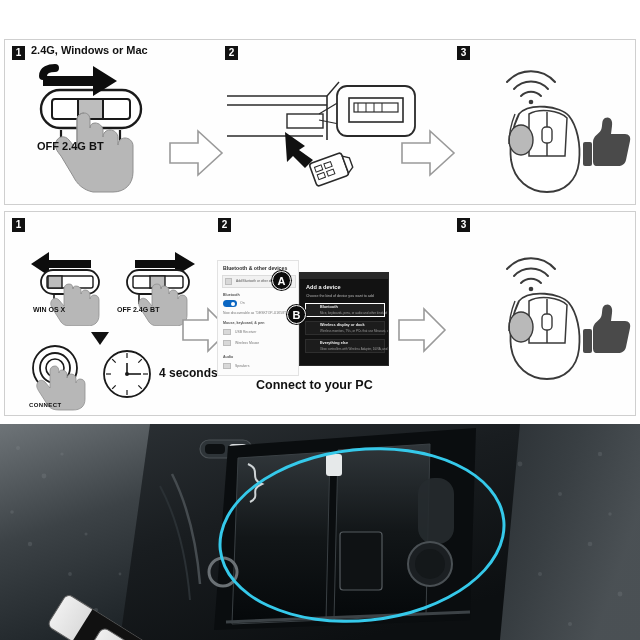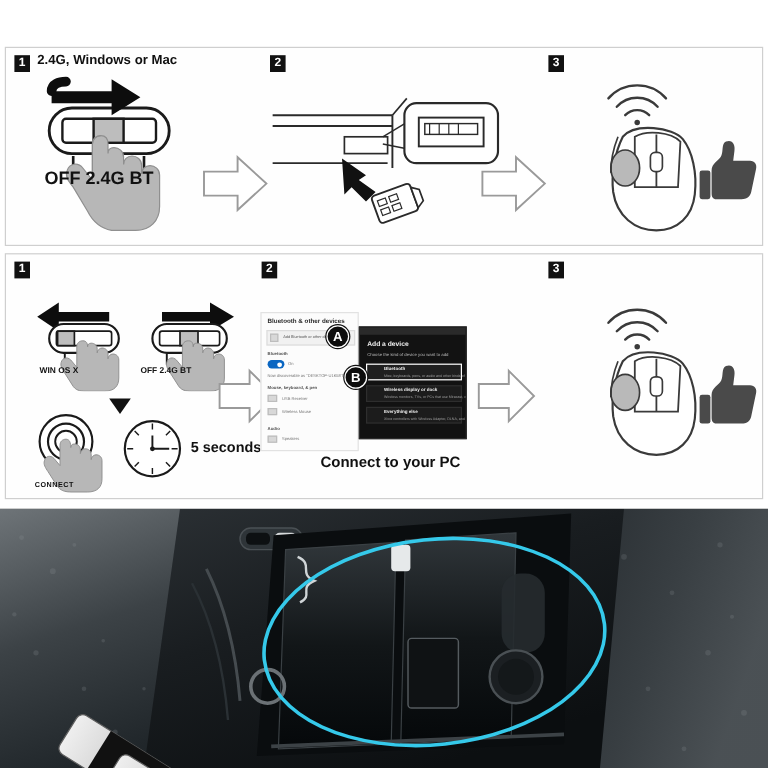--- a/index.html
+++ b/index.html
@@ -40,21 +40,21 @@
   }
   .step-title{
     position:absolute;
     font-size:11px;font-weight:700;color:#111;
     white-space:nowrap;
   }
 
   
   .big-arrow{position:absolute;}
   .sw-labels{
-    position:absolute;font-size:15px;font-weight:700;color:#111;
+    position:absolute;font-size:11px;font-weight:700;color:#111;
     white-space:nowrap;letter-spacing:.3px;
   }
   .sw-labels.small{font-size:7px;letter-spacing:0;}
 
   .caption-bold{
     position:absolute;font-size:12px;font-weight:700;color:#111;
     white-space:nowrap;
   }
   .caption-mid{
     position:absolute;font-size:11px;font-weight:700;color:#111;
@@ -303,21 +303,21 @@
           <line x1="42" y1="26" x2="47" y2="26"></line>
         <line x1="40.8" y1="11.2" x2="37.3" y2="14.7"></line>
           <line x1="14.7" y1="37.3" x2="11.2" y2="40.8"></line>
         <line x1="11.2" y1="11.2" x2="14.7" y2="14.7"></line>
           <line x1="37.3" y1="37.3" x2="40.8" y2="40.8"></line>
       </g>
       <line x1="26" y1="26" x2="26" y2="15" stroke="#1a1a1a" stroke-width="1.6"></line>
       <line x1="26" y1="26" x2="40" y2="26" stroke="#1a1a1a" stroke-width="1.6"></line>
       <circle cx="26" cy="26" r="2" fill="#1a1a1a"></circle>
     </svg>
-    <div class="caption-mid" style="left:154px;top:154px;font-size:12px;">5 seconds</div>
+    <div class="caption-mid" style="left:154px;top:154px;font-size:12px;">4 seconds</div>
 
     <svg class="big-arrow" style="left:176px;top:94px;" width="50" height="48" viewBox="0 0 50 48">
       <path d="M2 14 L27 14 L27 3 L48 24 L27 45 L27 34 L2 34 Z" fill="#fff" stroke="#9a9a9a" stroke-width="1.6"></path>
     </svg>
 
     <div class="win-light" style="left:212px;top:48px;width:82px;height:116px;">
       <div class="wl-head" style="left:5px;top:4px;">Bluetooth &amp; other devices</div>
       <div class="wl-row" style="left:4px;top:14px;width:74px;height:13px;"></div>
       <div class="wl-ico" style="left:7px;top:17px;width:7px;height:7px;"></div>
       <div class="wl-sub" style="left:18px;top:18px;font-size:3.2px;">Add Bluetooth or other device</div>
@@ -353,21 +353,21 @@
       <div class="wd-od" style="left:20px;top:56px;">Wireless monitors, TVs, or PCs that use Miracast, or wireless docks</div>
 
       <div class="wd-opt" style="left:5px;top:66px;width:80px;height:14px;"></div>
       <div class="wd-ot" style="left:20px;top:68px;">Everything else</div>
       <div class="wd-od" style="left:20px;top:74px;">Xbox controllers with Wireless Adapter, DLNA, and more</div>
     </div>
 
     <div class="callout" style="left:267px;top:59px;">A</div>
     <div class="callout" style="left:282px;top:93px;">B</div>
 
-    <div class="caption-bold" style="left:251px;top:166px;font-size:12.5px;margin-left:11px;">Connect to your PC</div>
+    <div class="caption-bold" style="left:251px;top:166px;font-size:12.5px;">Connect to your PC</div>
 
     <svg class="big-arrow" style="left:392px;top:94px;" width="50" height="48" viewBox="0 0 50 48">
       <path d="M2 14 L27 14 L27 3 L48 24 L27 45 L27 34 L2 34 Z" fill="#fff" stroke="#9a9a9a" stroke-width="1.6"></path>
     </svg>
 
     <svg style="position:absolute;left:480px;top:22px;" width="150" height="160" viewBox="0 0 150 150">
       <g fill="none" stroke="#3a3a3a" stroke-width="2" stroke-linecap="round">
         <path d="M22 30 A32 32 0 0 1 70 30"></path>
         <path d="M29 37 A23 23 0 0 1 63 37"></path>
         <path d="M36 44 A14 14 0 0 1 56 44"></path>

